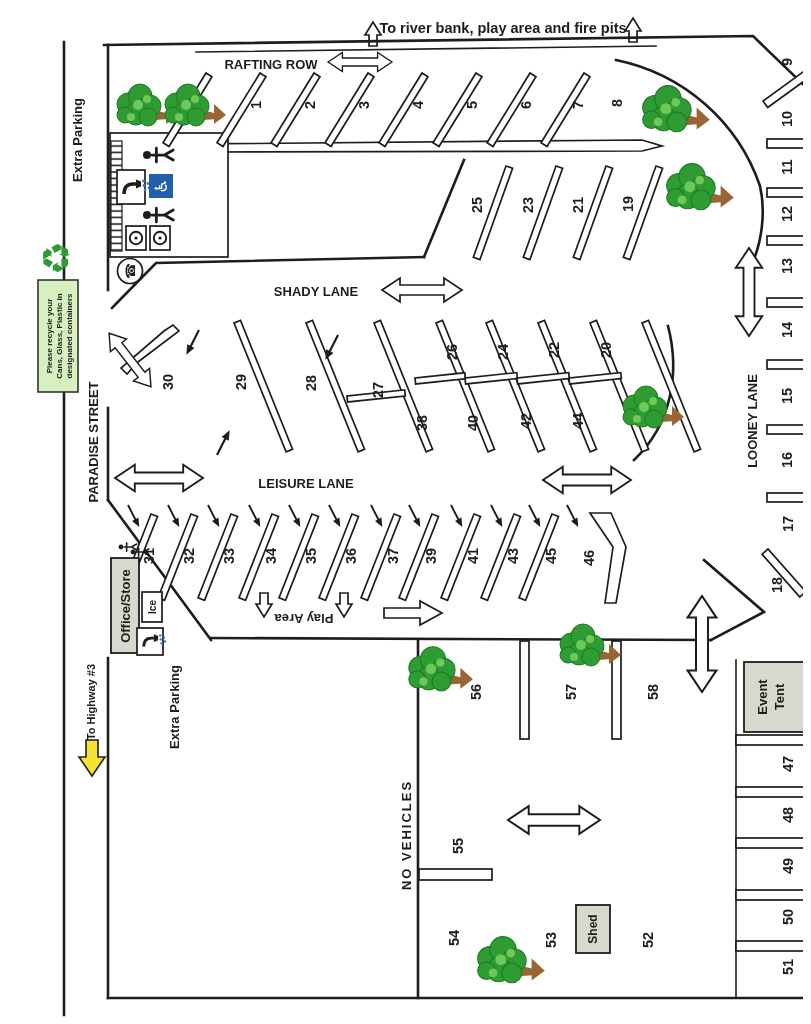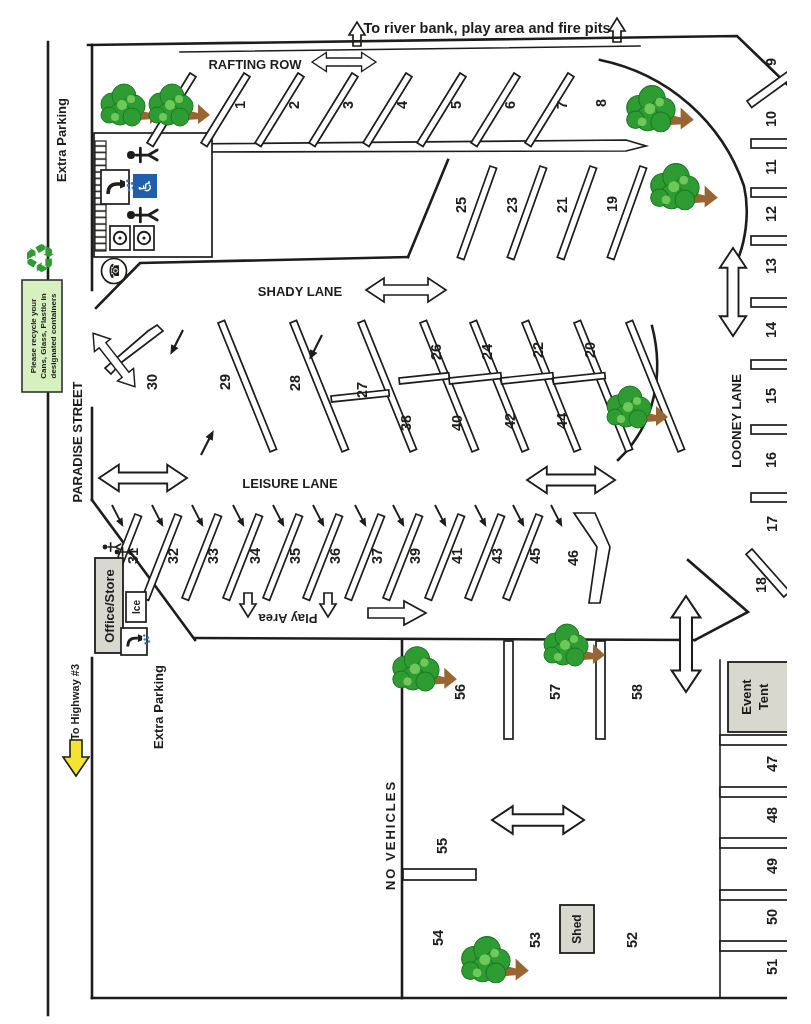--- a/index.html
+++ b/index.html
@@ -1,21 +1,21 @@
 <!DOCTYPE html>
 <html style="--ink: #1d1d1b; --paper: #ffffff; --tree-green: #2e9b33; --tree-light: #6ec95a; --tree-dark: #1d7a22; --trunk: #996633; --sign-green: #d7f0bf; --panel-gray: #d8d8cf; --access-blue: #1f5fae; --highway-yellow: #f4e431; --spray-blue: #4477bb;"><head>
 <meta charset="utf-8">
 <style>
   :root{
     --ink:#1d1d1b; --paper:#ffffff; --tree-green:#2e9b33; --tree-light:#6ec95a;
     --tree-dark:#1d7a22; --trunk:#996633; --sign-green:#d7f0bf; --panel-gray:#d8d8cf;
     --access-blue:#1f5fae; --highway-yellow:#f4e431; --spray-blue:#4477bb;
   }
   html,body{margin:0;padding:0;background:var(--paper);}
-  .stage{width:787px;height:1024px;position:relative;background:var(--paper);overflow:hidden;}
+  .stage{width:787px;height:1024px;position:relative;background:var(--paper);overflow:hidden;padding-left:16px;}
   svg{display:block}
   .ln{stroke:var(--ink);stroke-width:2.6;fill:none;stroke-linecap:square;}
   .thin{stroke-width:1.6;}
   .wf{fill:#fff;stroke:var(--ink);stroke-width:1.7;}
   .blk{fill:var(--ink);stroke:none;}
   .gray{fill:var(--panel-gray);stroke:var(--ink);stroke-width:1.8;}
   .blue{fill:var(--access-blue);stroke:none;}
   .yellow{fill:var(--highway-yellow);stroke:var(--ink);stroke-width:1.6;}
   .greensign{fill:var(--sign-green);stroke:#333;stroke-width:1.6;}
   .txt{font-family:"Liberation Sans","DejaVu Sans",sans-serif;font-weight:bold;fill:var(--ink);}

